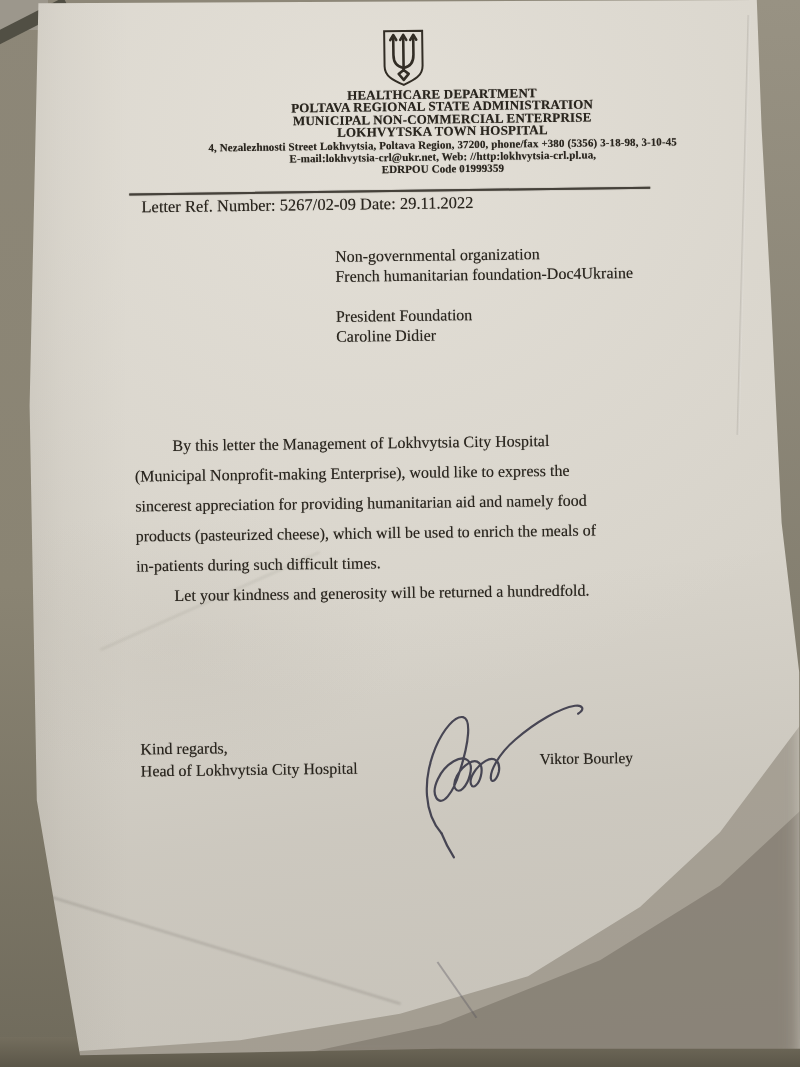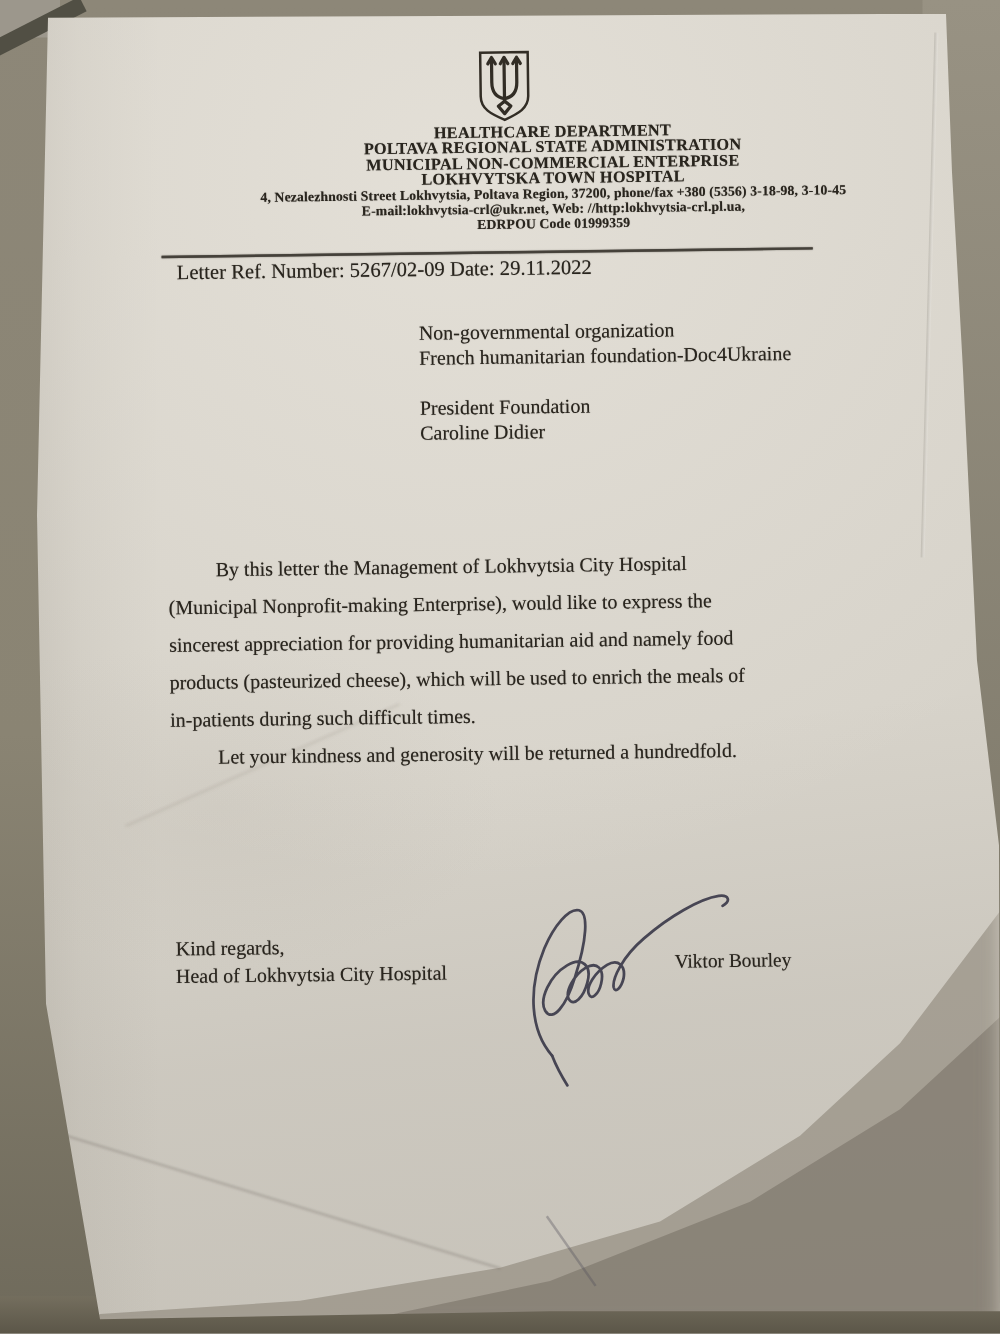--- a/index.html
+++ b/index.html
@@ -14,21 +14,20 @@
   .bg-right { position:absolute; right:0; top:0; width:62px; height:780px; background:linear-gradient(to bottom,#989283,#7f7a6b); }
   .bg-bottom { position:absolute; left:0; bottom:0; width:100%; height:30px; background:linear-gradient(to bottom,#746e5e,#5b5648); }
 
   
   .paper {
     position:absolute; inset:0;
     clip-path: polygon(4.8% 0.3%, 94.6% 0%, 95.2% 12%, 96.3% 27%, 97.7% 49%, 99.9% 63%,
                        100% 98.3%, 55% 98.3%, 10% 98.9%, 4.6% 75%, 3.7% 38%);
     background:#d7d3ca;
     filter: drop-shadow(-2px 2px 2px rgba(40,38,30,0.45)) drop-shadow(2px 0 2px rgba(60,57,48,0.35));
-    margin-top: 11px;
   }
   .paper-grad { position:absolute; inset:0;
     background:
       radial-gradient(130% 90% at 45% 12%, rgba(237,233,225,0.55), rgba(237,233,225,0) 60%),
       radial-gradient(40% 18% at 22% 60%, rgba(190,185,175,0.30), rgba(190,185,175,0) 70%),
       linear-gradient(to right, rgba(120,114,102,0.22) 0%, rgba(120,114,102,0.07) 8%, rgba(0,0,0,0) 16%),
       linear-gradient(173deg, rgba(0,0,0,0) 55%, rgba(110,104,93,0.10) 75%, rgba(110,104,93,0.16) 100%);
   }
   .crease-v { position:absolute; left:742px; top:15px; width:3px; height:420px;
     background:linear-gradient(to right, rgba(90,85,75,0.20), rgba(255,255,255,0.22)); transform:rotate(1.5deg); filter:blur(0.5px); }

